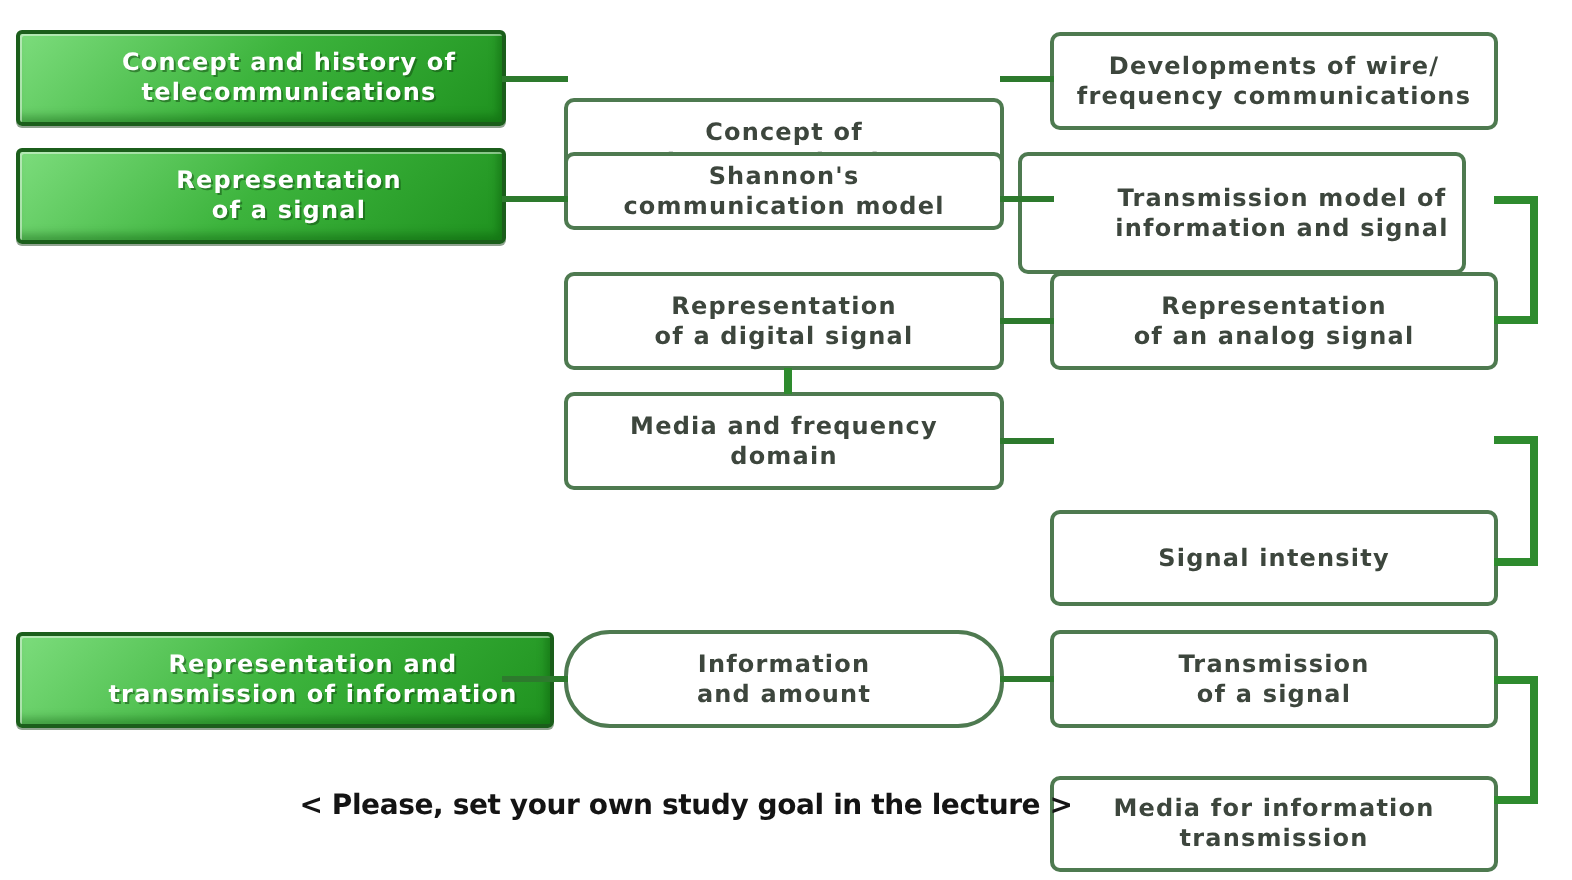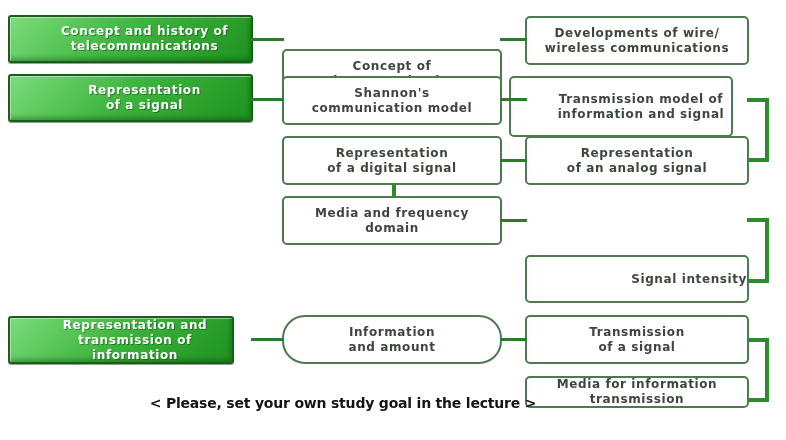--- a/index.html
+++ b/index.html
@@ -58,66 +58,66 @@
 <div class="stage">
 
   <div class="tbox" style="left:8px; top:15px; width:245px; height:48px;">
     <span>Concept and history of
 telecommunications</span>
   </div>
   <div class="tbox" style="left:8px; top:74px; width:245px; height:48px;">
     <span>Representation
 of a signal</span>
   </div>
-  <div class="tbox" style="left:8px; top:316px; width:226px; height:48px;">
+  <div class="tbox" style="left:8px; top:316px; width:269px; height:48px;">
     <span>Representation and
 transmission of information</span>
   </div>
 
   <div class="wbox" style="left:282px; top:16px; width:220px; height:49px;margin-top:33px;">
     <span>Concept of
 telecommunications</span>
   </div>
-  <div class="wbox" style="left:282px; top:76px; width:220px; height:49px;">
+  <div class="wbox" style="left:282px; top:76px; width:220px; height:39px;">
     <span>Shannon's
 communication model</span>
   </div>
   <div class="wbox" style="left:282px; top:136px; width:220px; height:49px;">
     <span>Representation
 of a digital signal</span>
   </div>
   <div class="wbox" style="left:282px; top:196px; width:220px; height:49px;">
     <span>Media and frequency
 domain</span>
   </div>
   <div class="wbox" style="left:282px; top:315px; width:220px; height:49px;border-radius:23px;">
     <span>Information
 and amount</span>
   </div>
 
   <div class="wbox" style="left:525px; top:16px; width:224px; height:49px;">
     <span>Developments of wire/
-wireless communications</span>
+frequency communications</span>
   </div>
   <div class="wbox" style="left:509px; top:76px; width:224px; height:61px;padding-left:40px;">
     <span>Transmission model of
 information and signal</span>
   </div>
   <div class="wbox" style="left:525px; top:136px; width:224px; height:49px;">
     <span>Representation
 of an analog signal</span>
   </div>
-  <div class="wbox" style="left:525px; top:255px; width:224px; height:48px;justify-content:flex-end;">
+  <div class="wbox" style="left:525px; top:255px; width:224px; height:48px;">
     <span>Signal intensity</span>
   </div>
   <div class="wbox" style="left:525px; top:315px; width:224px; height:49px;">
     <span>Transmission
 of a signal</span>
   </div>
-  <div class="wbox" style="left:525px; top:376px; width:224px; height:32px;">
+  <div class="wbox" style="left:525px; top:388px; width:224px; height:48px;">
     <span>Media for information
 transmission</span>
   </div>
 
   <div class="hline" style="left:251px; top:38px;  width:33px;"></div>
   <div class="hline" style="left:500px; top:38px;  width:27px;"></div>
   <div class="hline" style="left:251px; top:98px;  width:33px;"></div>
   <div class="hline" style="left:500px; top:98px;  width:27px;"></div>
   <div class="hline" style="left:500px; top:159px; width:27px;"></div>
   <div class="hline" style="left:500px; top:219px; width:27px;"></div>

